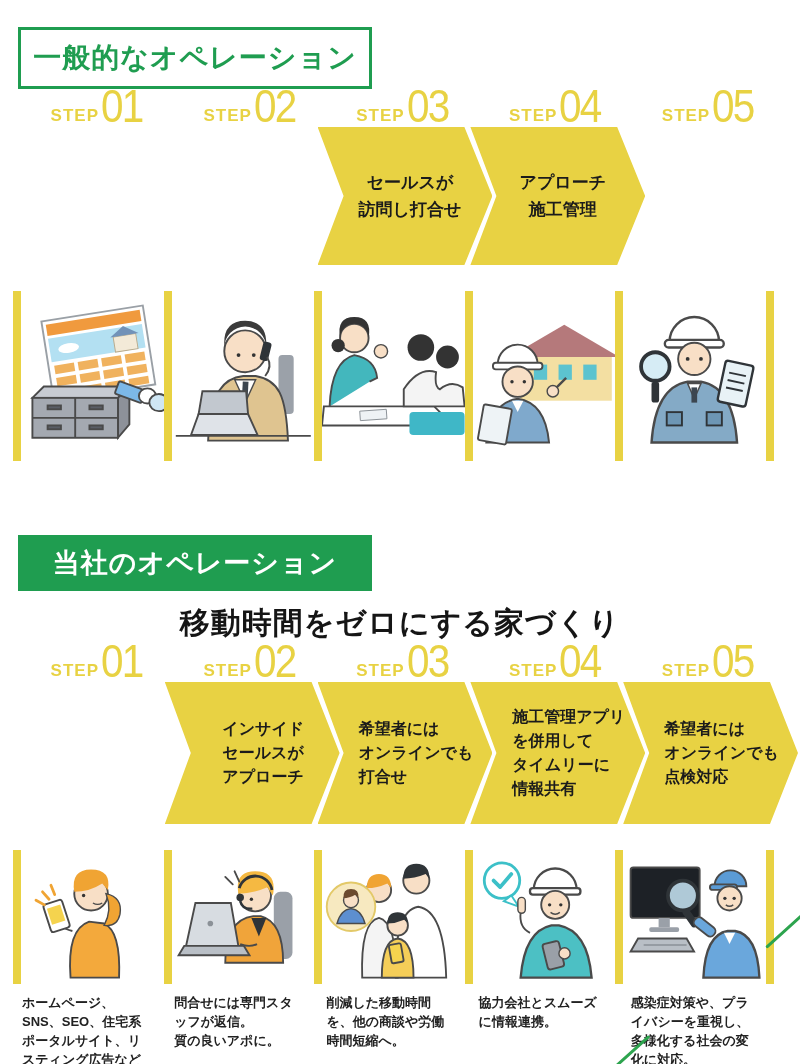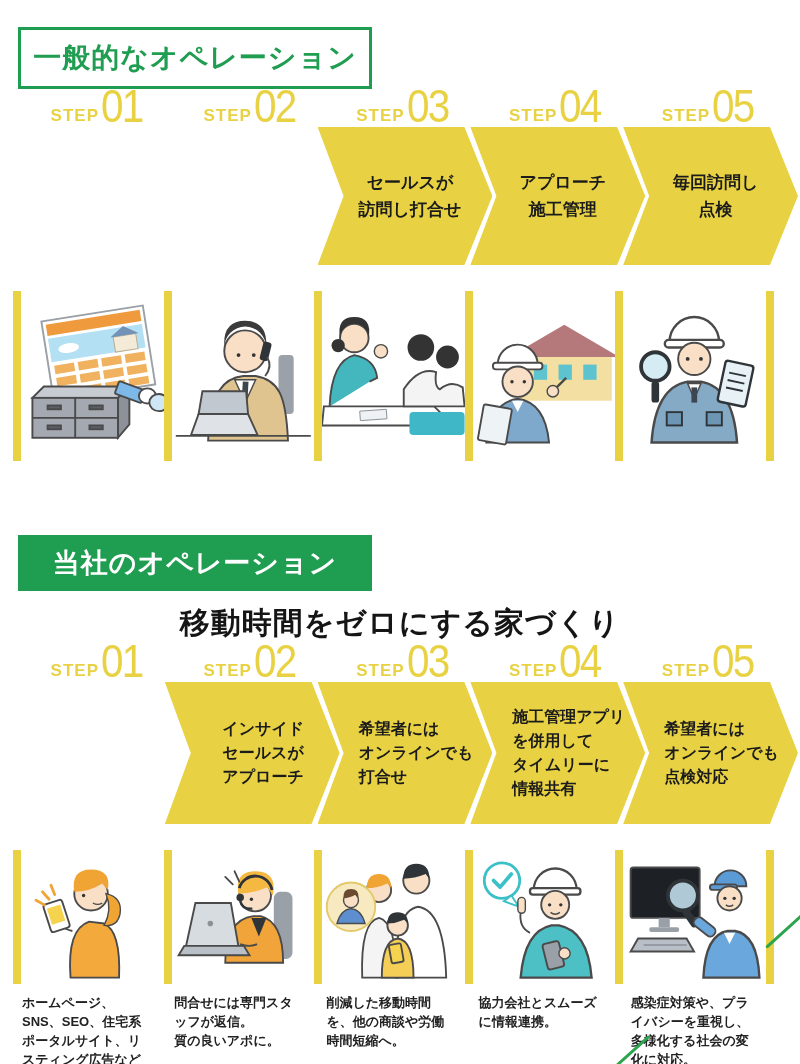--- a/index.html
+++ b/index.html
@@ -106,24 +106,20 @@
           </div>
         <div class="chevron">
             <div class="step-text">アプローチ
 施工管理</div>
           </div>
       </div>
       <div class="step-col">
         <div class="step-label">
             <span class="step-word">STEP</span>
             <span class="step-num">05</span>
-          </div>
-        <div class="chevron">
-            <div class="step-text">毎回訪問し
-点検</div>
           </div>
       </div>
     </div>
 
     <div class="illus-row row1">
       <div class="illus-cell">
         <svg width="146" height="160" viewBox="0 0 150 160">
           <g transform="rotate(-9 80 60)">
             <rect x="28" y="14" width="108" height="84" fill="#fff" stroke="#9aa0a6" stroke-width="2"></rect>
             <rect x="32" y="18" width="100" height="12" fill="#f09a3e"></rect>

